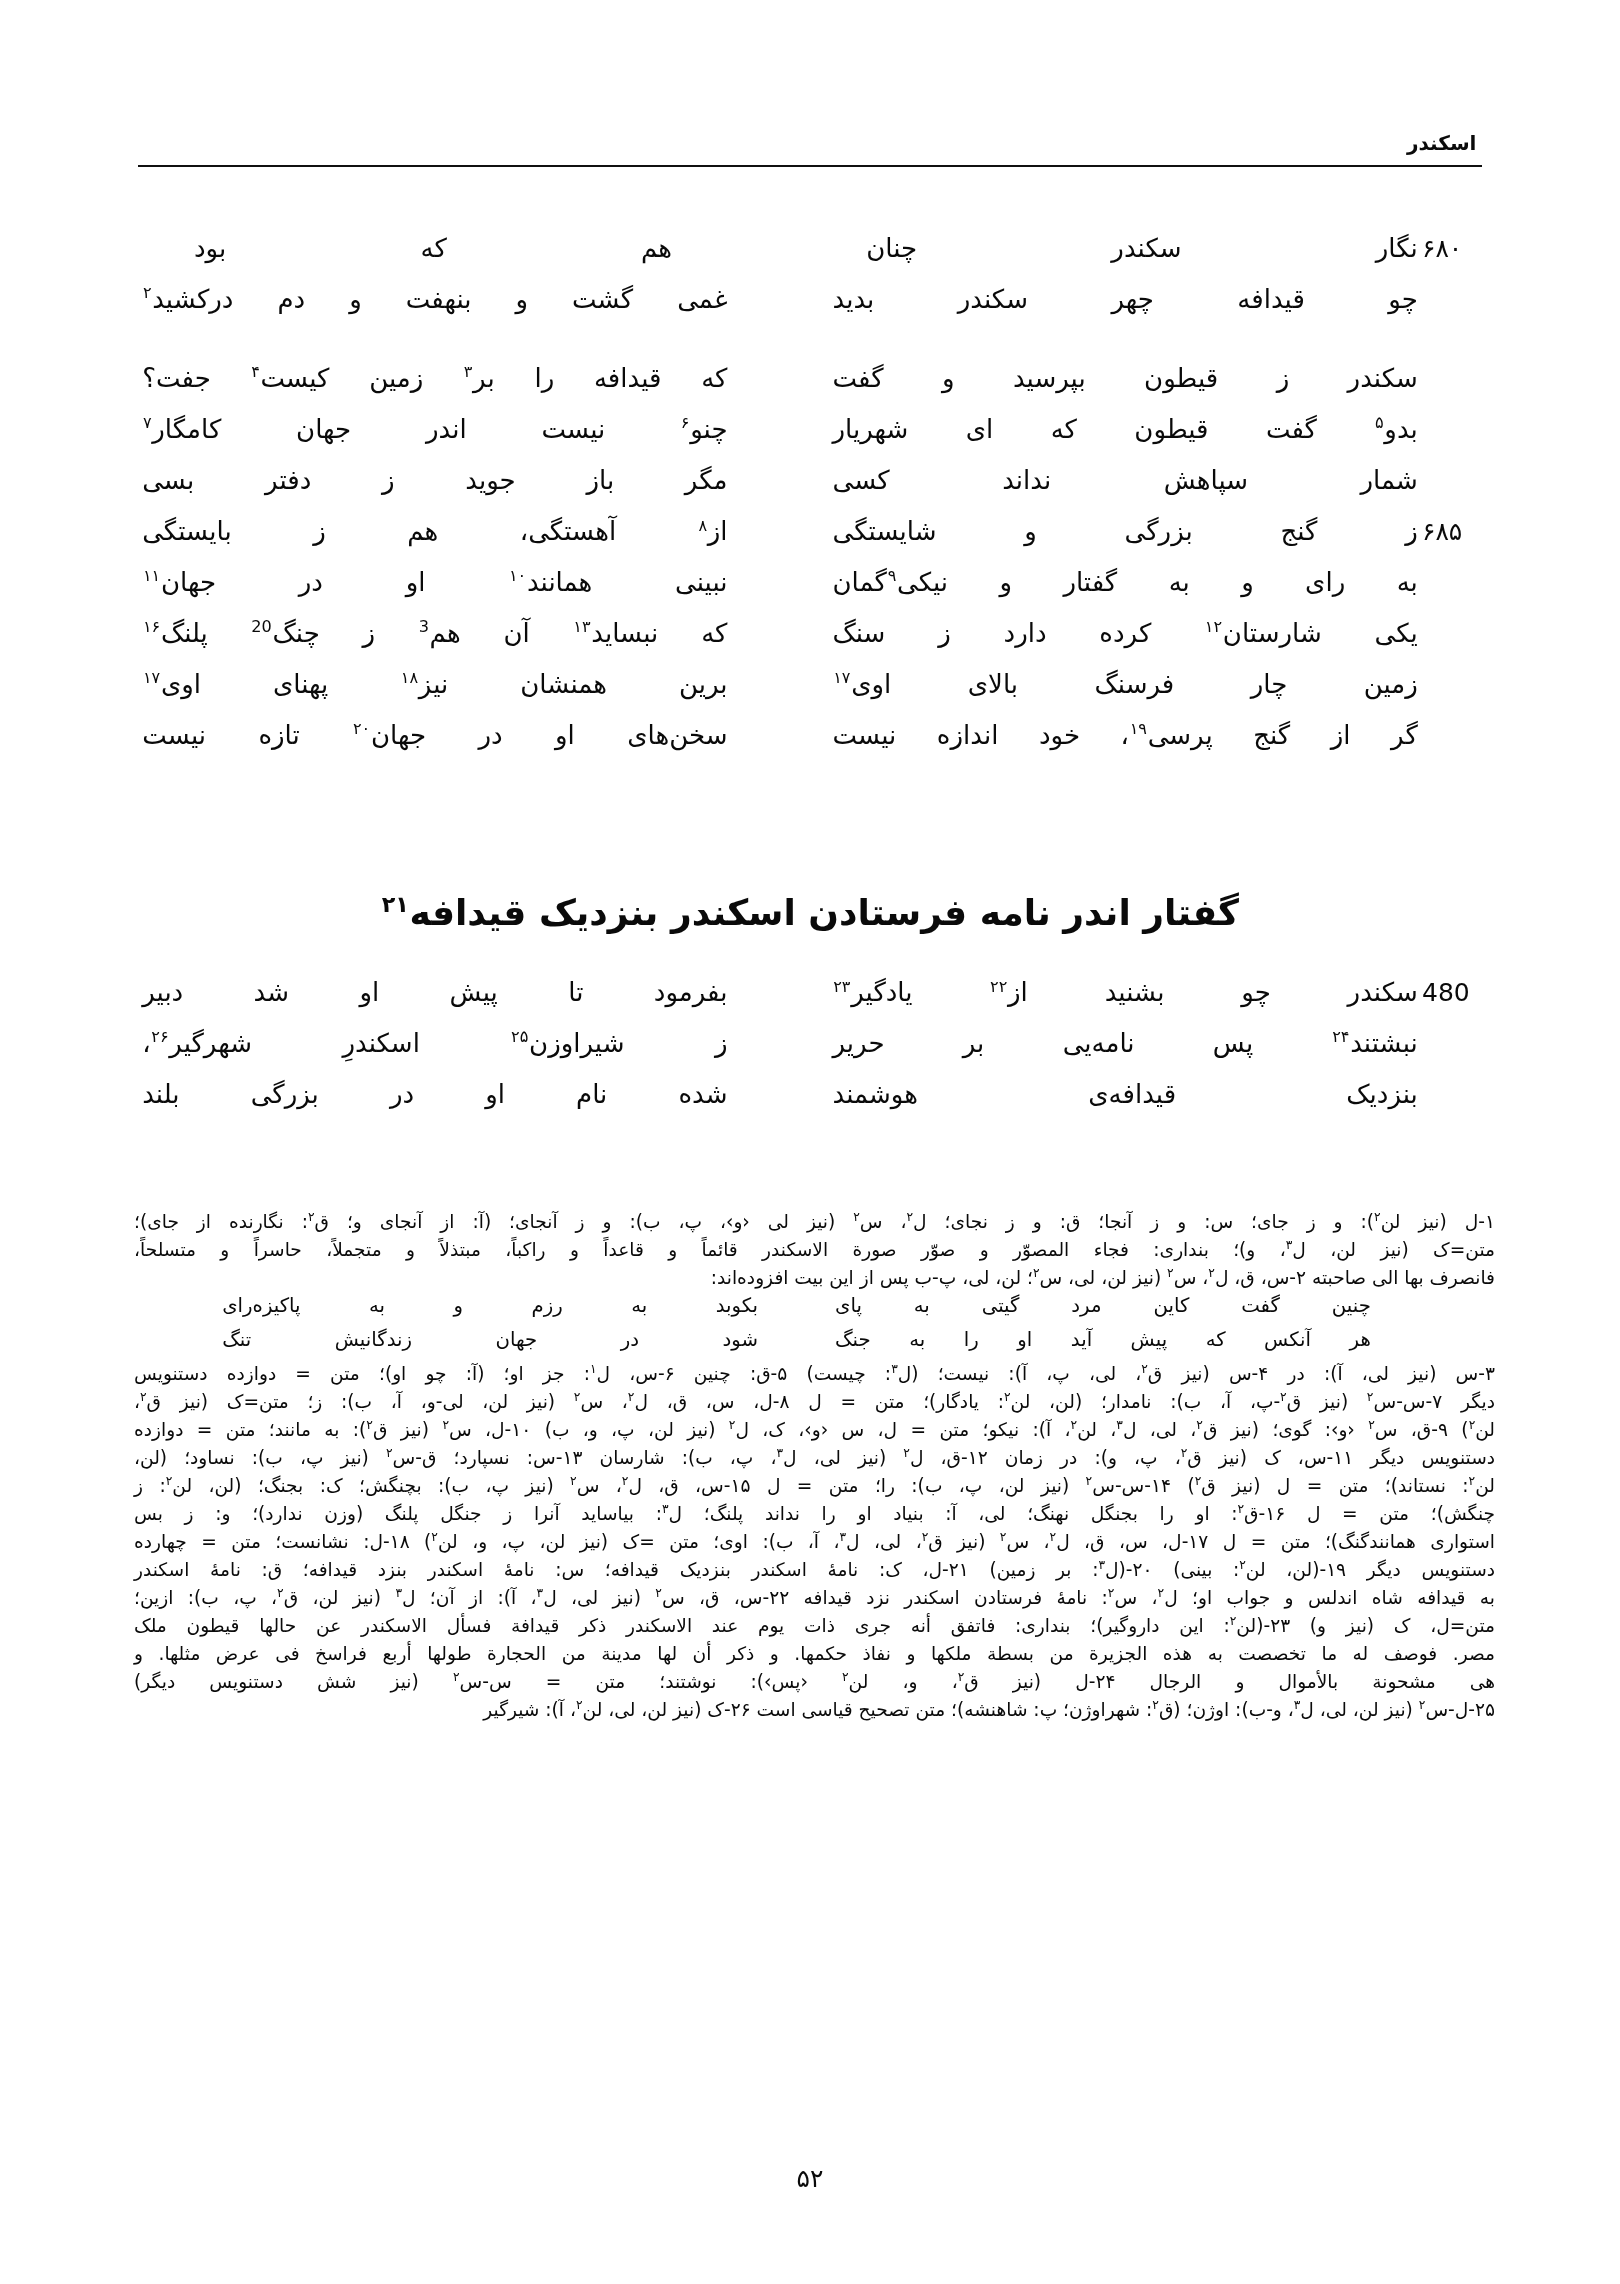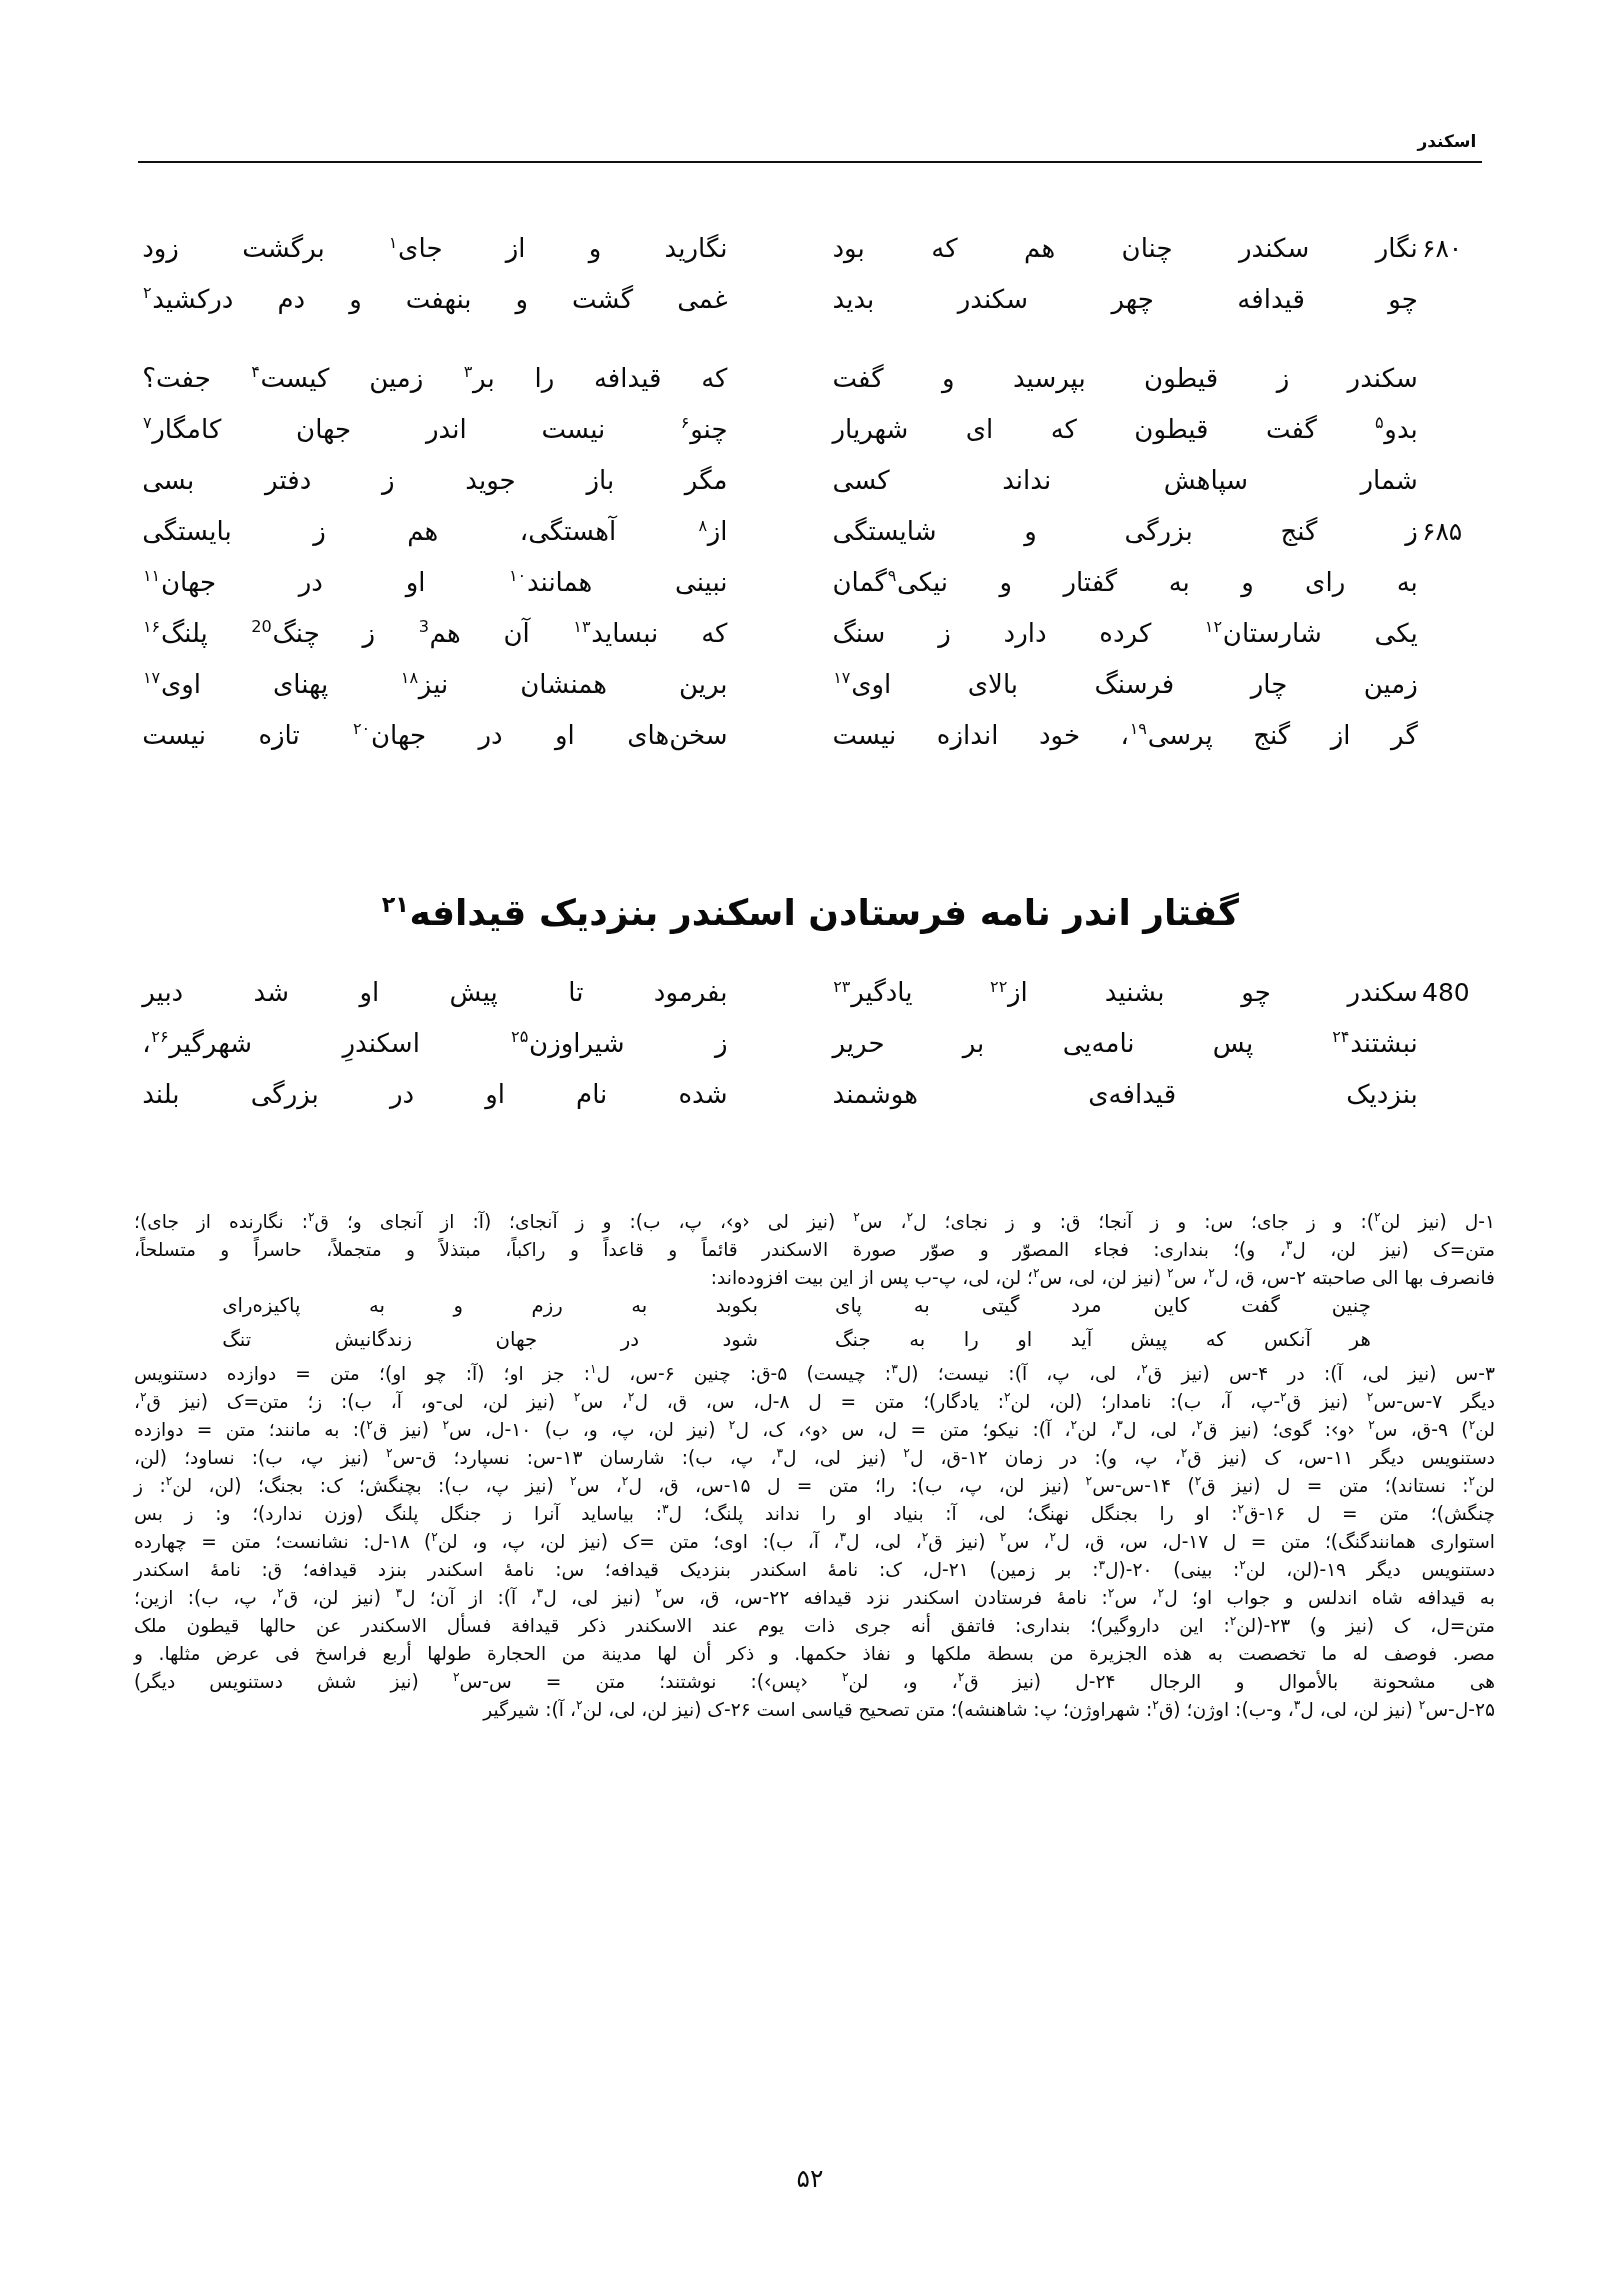--- a/index.html
+++ b/index.html
@@ -25,21 +25,21 @@
 
   
   .runhead-wrap {
     position: absolute;
     top: 131px;
     right: 138px;
     left: 138px;
   }
   .runhead {
     text-align: right;
-    font-size: 17px;
+    font-size: 20px;
     font-weight: bold;
     letter-spacing: 0px;
     padding: 0 5.6px 9.8px 0;
   }
   .runhead-rule {
     border-top: 2.1px solid #101010;
     width: 100%;
   }
 
   
@@ -167,23 +167,20 @@
     <div class="runhead">اسکندر</div>
     <div class="runhead-rule"></div>
   </div>
 
   <div class="verse-block" id="vb1">
       <div class="couplet-group">
         <div class="couplet">
           <div class="linenum">۶۸۰</div>
           <div class="hemistich hem-right">
             <span>نگار سکندر چنان هم که بود</span>
-          </div>
-          <div class="hemistich hem-left">
-            <span>نگارید و از جای<sup class="fn">۱</sup> برگشت زود</span>
           </div>
         </div>
         <div class="couplet">
           <div class="linenum"></div>
           <div class="hemistich hem-right">
             <span>چو قیدافه چهر سکندر بدید</span>
           </div>
           <div class="hemistich hem-left">
             <span>غمی گشت و بنهفت و دم درکشید<sup class="fn">۲</sup></span>
           </div>

